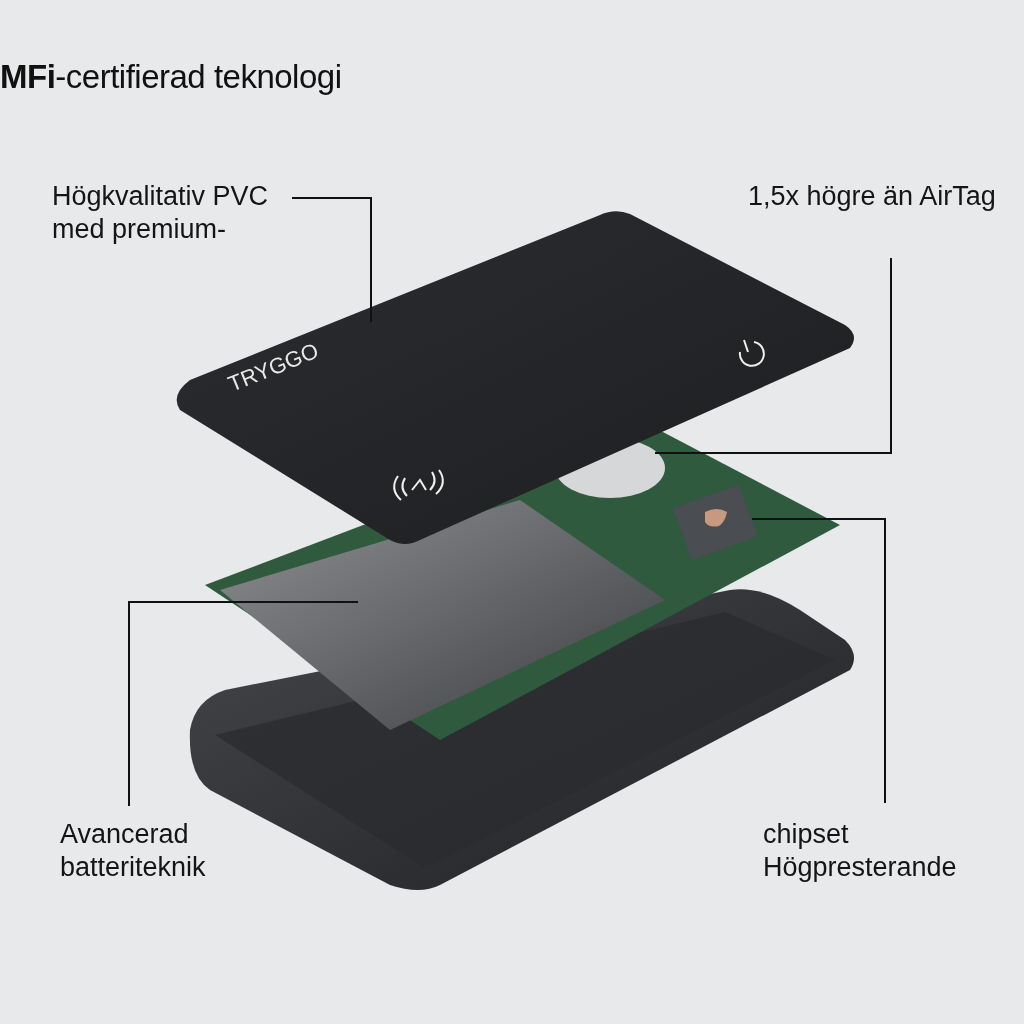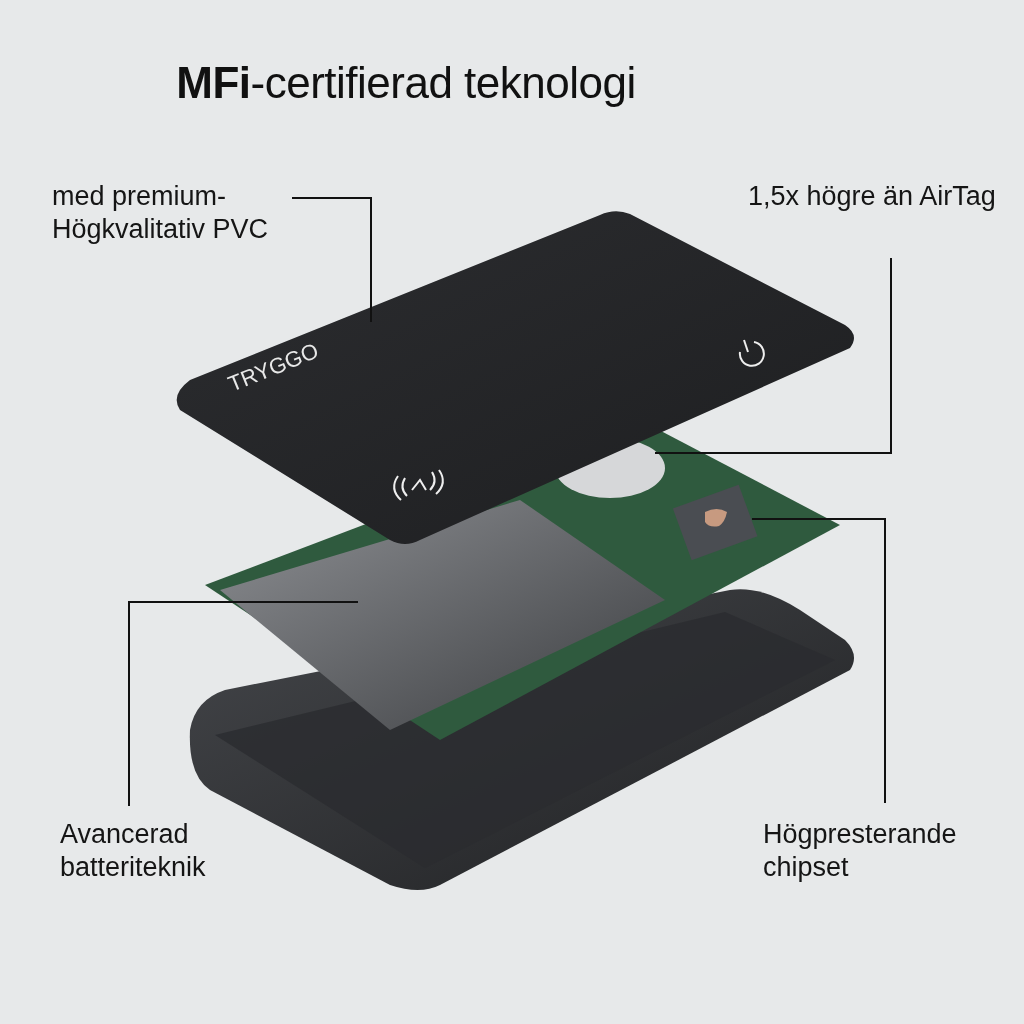--- a/index.html
+++ b/index.html
@@ -1,17 +1,17 @@
 <!DOCTYPE html>
 <html><head>
 <meta charset="utf-8">
 <style>
   html,body{margin:0;padding:0;}
   body{width:1024px;height:1024px;background:#e7e9ea;position:relative;overflow:hidden;font-family:"Liberation Sans",sans-serif;color:#111;}
-  .title{position:absolute;top:58px;left:0;width:812px;text-align:center;font-size:44px;letter-spacing:-0.5px;}
+  .title{position:absolute;top:58px;left:0;width:812px;text-align:left;font-size:33px;letter-spacing:-0.5px;}
   .title b{font-weight:700;}
   .label{position:absolute;font-size:27px;line-height:33px;color:#151515;}
   .line{position:absolute;background:#111;}
   svg{position:absolute;left:0;top:0;}
 </style>
 </head>
 <body>
 
 <div class="title"><b>MFi</b><span>-certifierad teknologi</span></div>
 
@@ -64,26 +64,26 @@
 <div class="line" style="left:292px;top:197px;width:80px;height:2px;"></div>
 <div class="line" style="left:370px;top:197px;width:2px;height:125px;"></div>
 <div class="line" style="left:890px;top:258px;width:2px;height:195px;"></div>
 <div class="line" style="left:655px;top:452px;width:237px;height:2px;"></div>
 <div class="line" style="left:752px;top:518px;width:134px;height:2px;"></div>
 <div class="line" style="left:884px;top:518px;width:2px;height:285px;"></div>
 <div class="line" style="left:128px;top:601px;width:230px;height:2px;"></div>
 <div class="line" style="left:128px;top:601px;width:2px;height:205px;"></div>
 
 <div class="label" style="left:52px;top:180px;">
+  <div>Högkvalitativ PVC</div>
   <div>med premium-</div>
-  <div>Högkvalitativ PVC</div>
 </div>
 <div class="label" style="left:748px;top:180px;">
   <div>1,5x högre än AirTag</div>
 </div>
 <div class="label" style="left:60px;top:818px;">
   <div>Avancerad</div>
   <div>batteriteknik</div>
 </div>
 <div class="label" style="left:763px;top:818px;">
+  <div>chipset</div>
   <div>Högpresterande</div>
-  <div>chipset</div>
 </div>
 
 </body></html>

